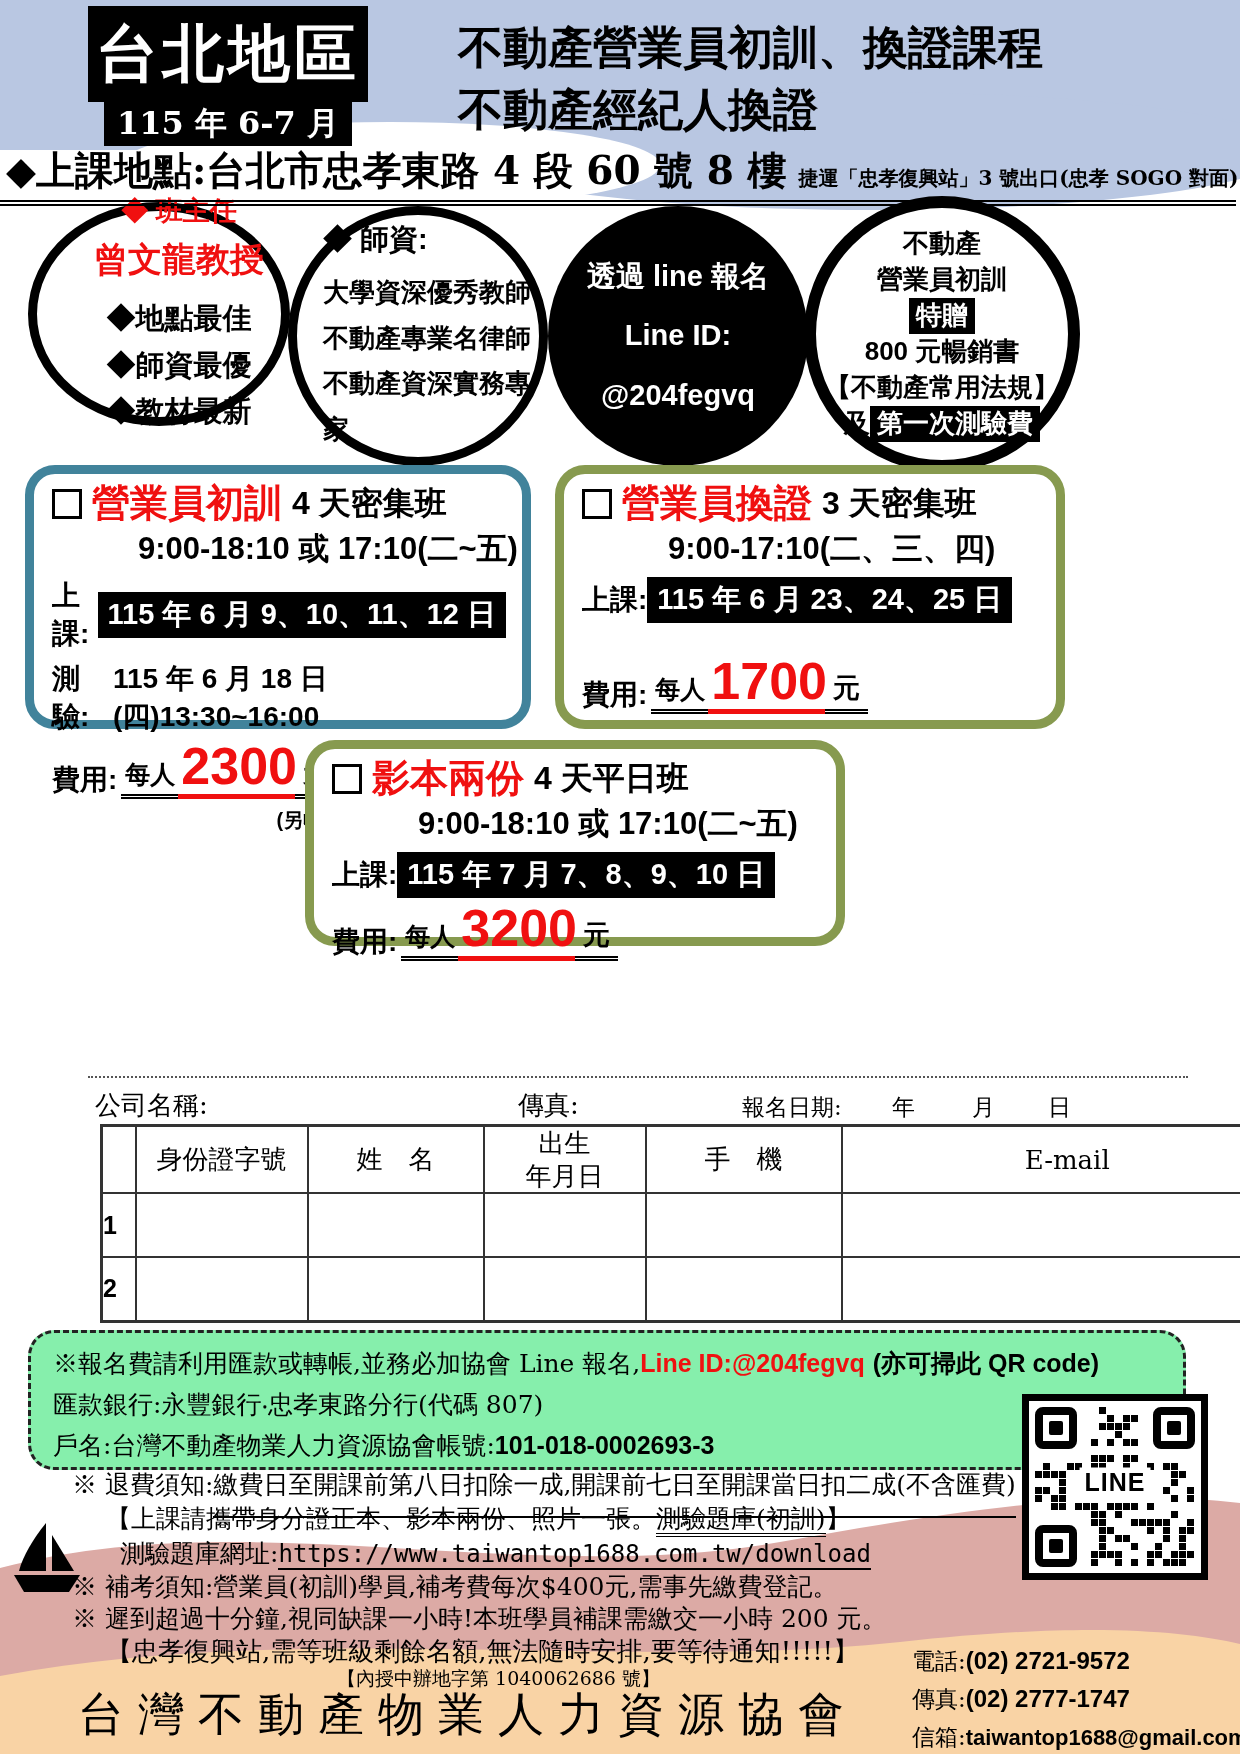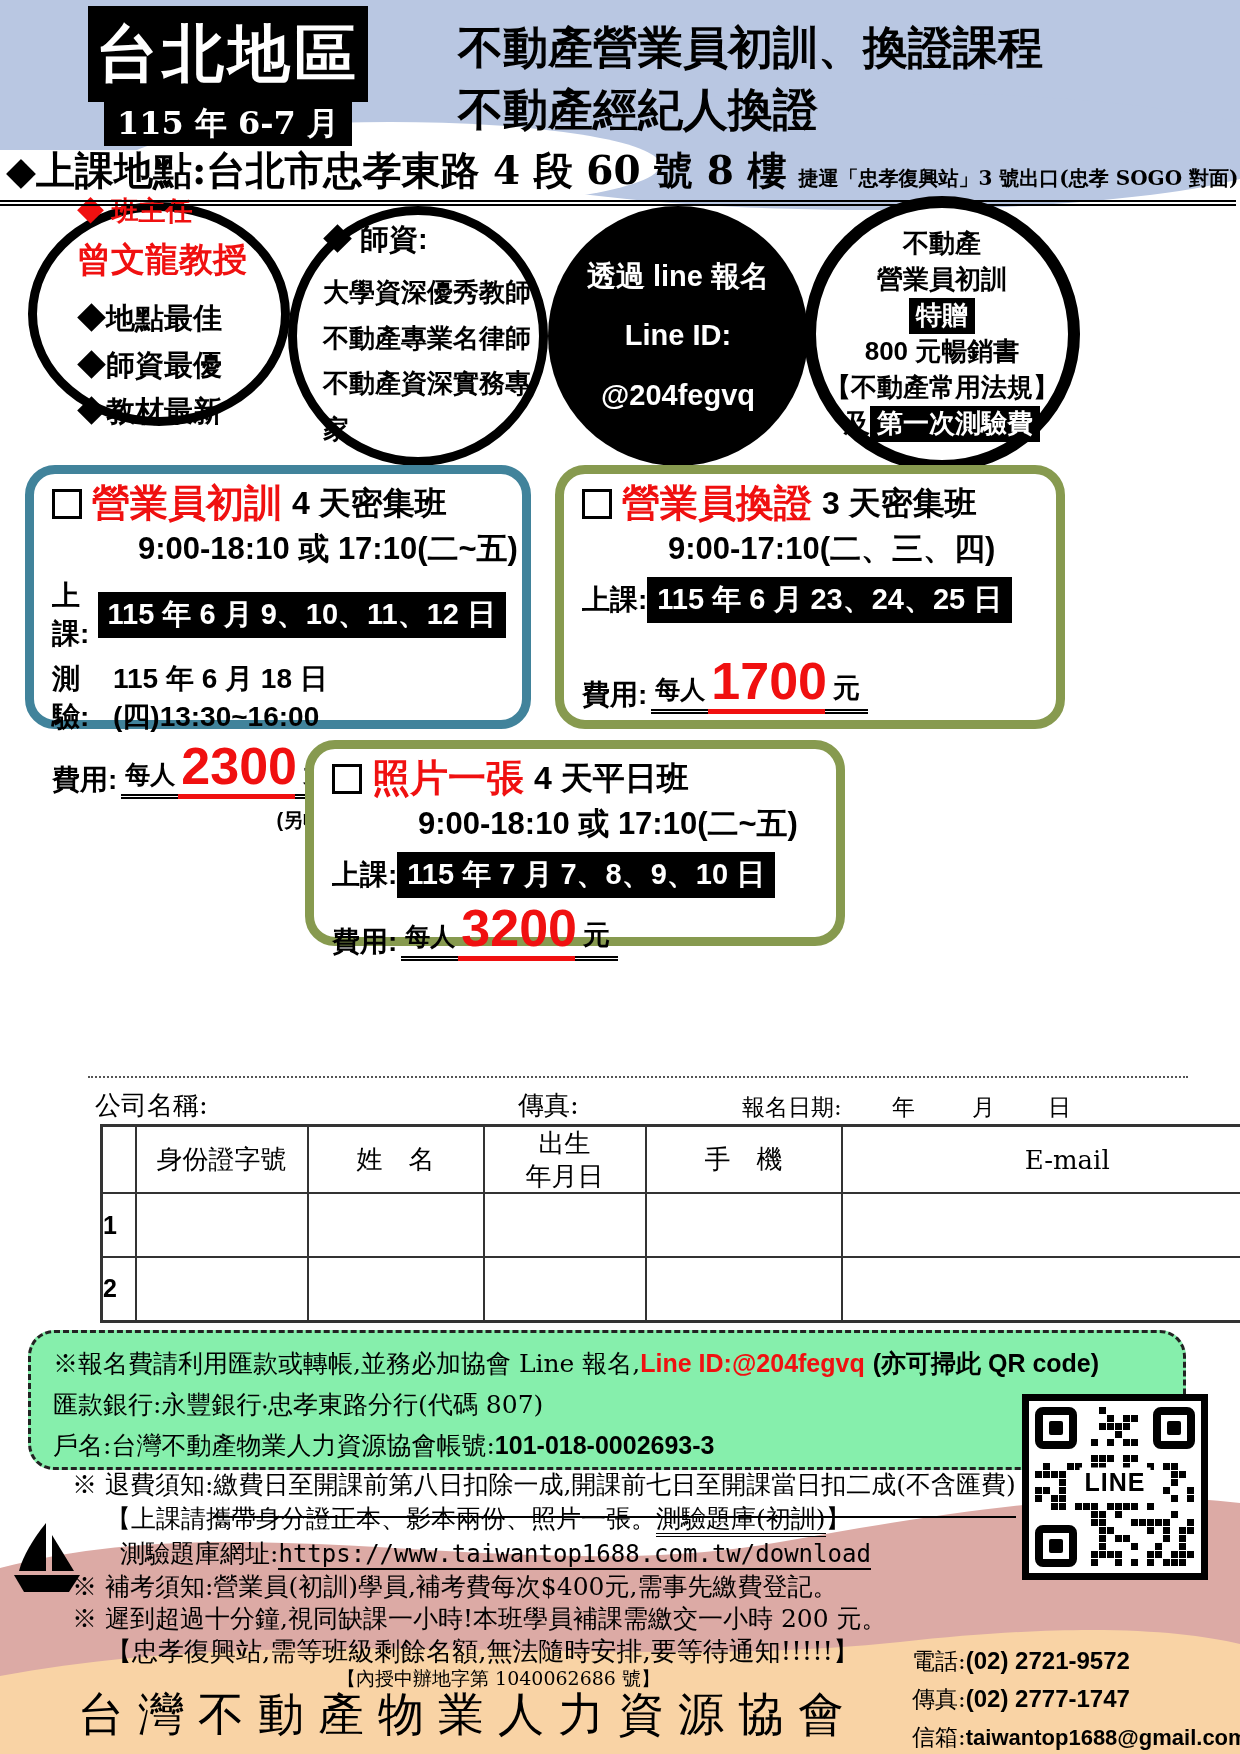--- a/index.html
+++ b/index.html
@@ -24,21 +24,21 @@
   .headline{position:absolute;left:458px;z-index:3;font-family:"DejaVu Serif",serif;font-weight:bold;font-size:45px;white-space:nowrap;}
   .hl1{top:18px;} .hl2{top:80px;}
   .loc{position:absolute;left:0;top:144px;width:1236px;z-index:4;border-bottom:6px double #000;
     display:flex;align-items:flex-end;gap:12px;padding:0 4px 2px 6px;}
   .loc-main{font-family:"DejaVu Serif",serif;font-weight:bold;font-size:39px;white-space:nowrap;}
   .loc-note{font-family:"DejaVu Serif",serif;font-weight:bold;font-size:20px;padding-bottom:6px;white-space:nowrap;}
 
   
   .circle{position:absolute;border-radius:50%;background:#fff;border:9px solid #000;z-index:2;
     display:flex;flex-direction:column;justify-content:center;}
-  .c1{left:28px;top:202px;width:262px;height:224px;padding-left:40px;}
+  .c1{left:28px;top:202px;width:262px;height:224px;padding-left:40px;align-items:center;}
   .c1 .head{color:var(--red);font-weight:bold;font-size:27px;margin-bottom:8px;}
   .c1 .name{color:var(--red);font-weight:bold;font-size:34px;margin-bottom:12px;}
   .c1 .pt{font-weight:bold;font-size:29px;line-height:1.62;}
   .c2{left:288px;top:206px;width:260px;height:260px;padding-left:26px;}
   .c2 .head{font-weight:bold;font-size:29px;margin-bottom:10px;}
   .c2 .ln{font-weight:bold;font-size:26px;line-height:1.75;}
   .c3{left:548px;top:206px;width:260px;height:260px;background:#000;border:none;color:#fff;text-align:center;}
   .c3 .ln{font-weight:600;font-size:29px;line-height:2.05;}
   .c4{left:804px;top:196px;width:276px;height:276px;border-width:12px;text-align:center;}
   .c4 .ln{font-weight:bold;font-size:26px;line-height:1.38;}
@@ -206,21 +206,21 @@
         <span class="feenum">1700</span>
         <span class="feeunit">元</span>
         <i class="redbar"></i>
       </span>
     </div>
   </div>
 
   <div class="cbox b3">
     <div class="ctitle">
       <span class="cbx"></span>
-      <span class="cname">照片一張</span>
+      <span class="cname">影本兩份</span>
       <span class="ctype">4 天平日班</span>
     </div>
     <div class="ctime">9:00-18:10 或 17:10(二~五)</div>
     <div class="crow">
       <span>上課:</span>
       <span class="chl">115 年 7 月 7、8、9、10 日</span>
     </div>
     <div class="cfee">
       <span>費用:</span>
       <span class="feewrap">

